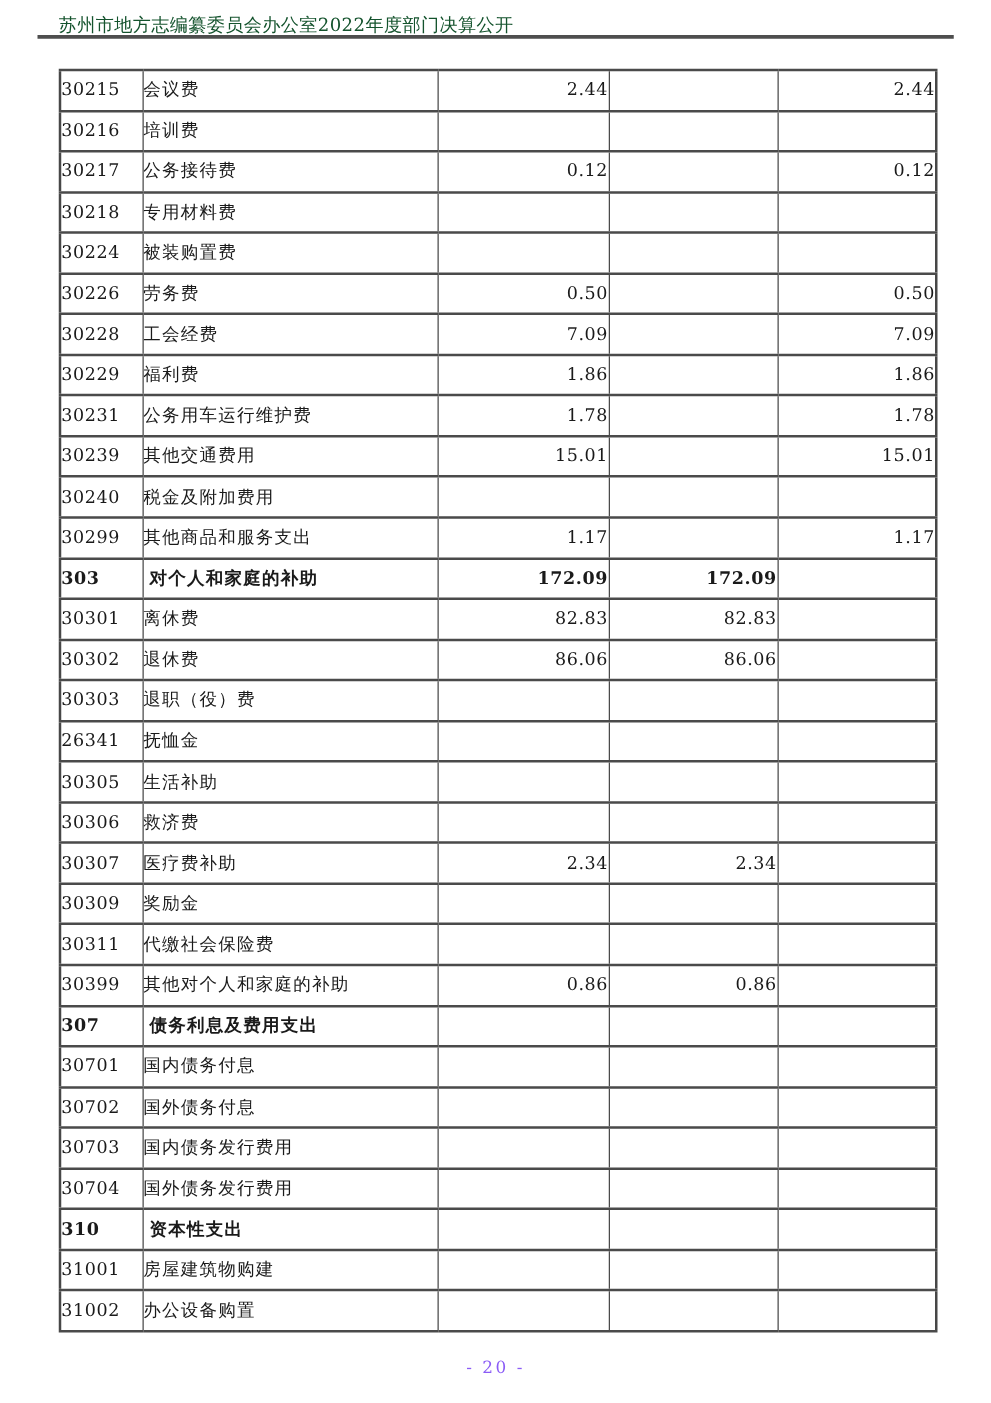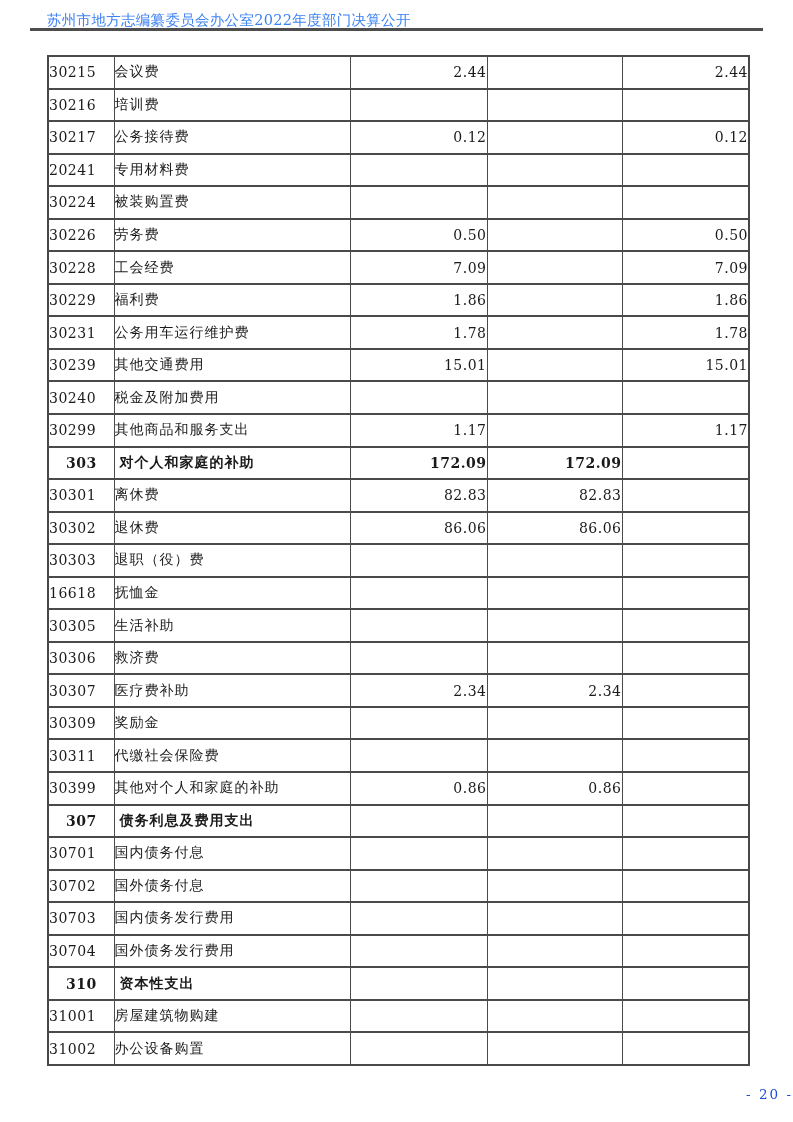--- a/index.html
+++ b/index.html
@@ -14,21 +14,21 @@
     background: #ffffff;
     font-family: "DejaVu Serif", "Liberation Serif", serif;
     color: #1a1a1a;
     overflow: hidden;
   }
   .doc-header {
     position: absolute;
     left: 47px;
     top: 11px;
     font-size: 14.5px;
-    color: #3b82f6;
+    color: #14532d;
     white-space: nowrap;
     letter-spacing: 0.3px;
   }
   .header-rule {
     position: absolute;
     left: 30px;
     top: 28px;
     width: 733px;
     height: 2.5px;
     background: #4e4e4e;
@@ -61,35 +61,34 @@
   }
   td.col-name {
     padding-left: 27px;
     letter-spacing: 1px;
   }
   tr.category-row td.col-name {
     padding-left: 5px;
   }
   tr.category-row td {
     font-weight: bold;
-    padding-left: 17px;
   }
   td.col-num {
     text-align: right;
     padding-right: 3px;
     letter-spacing: 0.5px;
   }
   .page-footer {
     position: absolute;
     left: 0;
     top: 1086px;
     width: 100%;
-    text-align: right;
+    text-align: center;
     font-size: 13.5px;
-    color: #1d4ed8;
+    color: #8b5cf6;
     letter-spacing: 2px;
   }
 </style>
 </head>
 <body>
 
 <div class="page">
 
   <div class="doc-header">苏州市地方志编纂委员会办公室2022年度部门决算公开</div>
 
@@ -119,21 +118,21 @@
           <td class="col-num"></td>
         </tr>
         <tr>
           <td class="col-code">30217</td>
           <td class="col-name">公务接待费</td>
           <td class="col-num">0.12</td>
           <td class="col-num"></td>
           <td class="col-num">0.12</td>
         </tr>
         <tr>
-          <td class="col-code">20241</td>
+          <td class="col-code">30218</td>
           <td class="col-name">专用材料费</td>
           <td class="col-num"></td>
           <td class="col-num"></td>
           <td class="col-num"></td>
         </tr>
         <tr>
           <td class="col-code">30224</td>
           <td class="col-name">被装购置费</td>
           <td class="col-num"></td>
           <td class="col-num"></td>
@@ -210,21 +209,21 @@
           <td class="col-num"></td>
         </tr>
         <tr>
           <td class="col-code">30303</td>
           <td class="col-name">退职（役）费</td>
           <td class="col-num"></td>
           <td class="col-num"></td>
           <td class="col-num"></td>
         </tr>
         <tr>
-          <td class="col-code">16618</td>
+          <td class="col-code">26341</td>
           <td class="col-name">抚恤金</td>
           <td class="col-num"></td>
           <td class="col-num"></td>
           <td class="col-num"></td>
         </tr>
         <tr>
           <td class="col-code">30305</td>
           <td class="col-name">生活补助</td>
           <td class="col-num"></td>
           <td class="col-num"></td>

